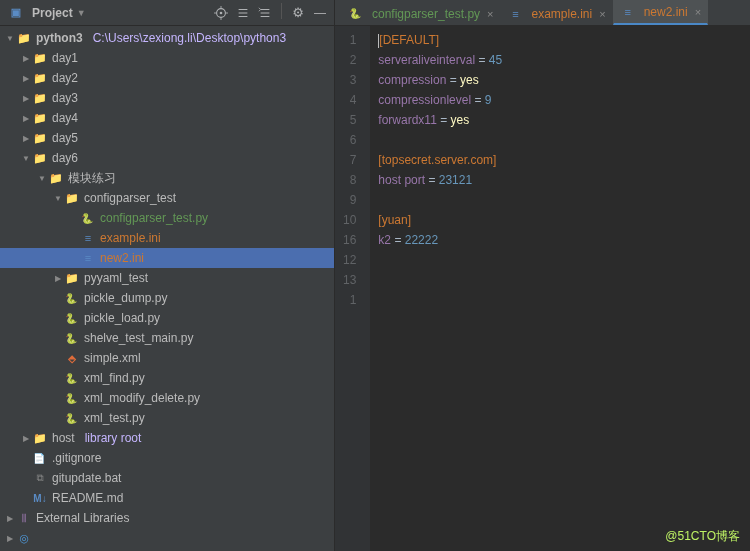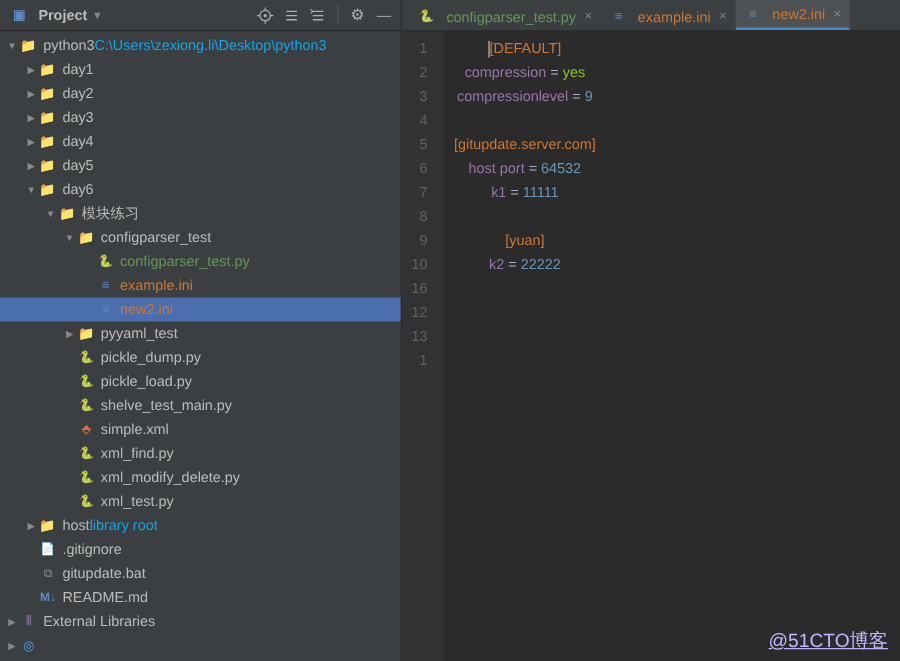--- a/index.html
+++ b/index.html
@@ -25,42 +25,42 @@
 .ini-icon { color:#5a8bc4; font-weight:bold; }
 .xml-icon { color:#e06c3a; font-size:10px; font-weight:bold; }
 .bat-icon { color:#888; font-size:10px; }
 .md-icon { color:#5a8bc4; font-size:10px; font-weight:bold; }
 .lib-icon { color:#9876aa; font-size:11px; }
 .scratch-icon { color:#4f9ee3; font-size:11px; }
 .proj-icon { color:#5a8bc4; font-size:11px; }
 .lbl { color:#bbbbbb; }
 .lbl.green { color:#629755; }
 .lbl.orange { color:#cc7832; }
-.lbl.bold { font-weight:normal; }
-.hint { color:#0ea5e9; margin-left:0; }
+.lbl.bold { font-weight:bold; }
+.hint { color:#c4b5fd; margin-left:10px; }
 .editor { flex:1; background:#2b2b2b; display:flex; flex-direction:column; overflow:hidden; }
 .tabs { height:26px; background:#3c3f41; border-bottom:1px solid #2b2b2b; display:flex; align-items:flex-end; padding-left:6px; }
 .tab { height:24px; display:flex; align-items:center; padding:0 6px; gap:4px; background:#3c3f41; border:1px solid transparent; border-bottom:none; cursor:pointer; position:relative; }
 .tab.active { background:#4e5254; border-bottom:2px solid #4a88c7; height:26px; }
 .tab .tlabel { color:#bbbbbb; }
 .tab .tlabel.green { color:#629755; }
 .tab .tlabel.orange { color:#cc7832; }
 .tab .close { color:#888; cursor:pointer; font-size:11px; margin-left:3px; }
 .code-area { flex:1; display:flex; overflow:auto; }
 .gutter { background:#313335; color:#606366; text-align:right; padding:4px 14px 4px 8px; font-family:Consolas,monospace; font-size:12px; line-height:20px; user-select:none; }
 .gutter div { height:20px; }
 .code { padding:4px 8px; font-family:Consolas,monospace; font-size:12px; line-height:20px; position:relative; }
-.code-line { height:20px; white-space:pre;text-align:center; }
+.code-line { height:20px; white-space:pre; }
 .cursor { border-left:1px solid #bbb; display:inline-block; height:14px; vertical-align:middle; }
 .tok-section { color:#cc7832; }
 .tok-key { color:#9876aa; }
 .tok-eq { color:#a9b7c6; }
-.tok-str { color:#84cc16; }
+.tok-str { color:#fef9c3; }
 .tok-num { color:#6897bb; }
-.watermark { position:absolute; right:10px; bottom:6px; color:#c4b5fd; font-size:16px; pointer-events:none;text-decoration:underline; }
+.watermark { position:absolute; right:10px; bottom:6px; color:#bef264; font-size:12px; pointer-events:none; }
 svg.ico { width:14px; height:14px; }
 </style>
 </head>
 <body>
 
 <div class="main">
   <div class="panel">
     <div class="panel-header">
       <div class="panel-title">
         <span class="icon proj-icon">▣</span>
@@ -246,26 +246,27 @@
           <div>8</div>
           <div>9</div>
           <div>10</div>
           <div>16</div>
           <div>12</div>
           <div>13</div>
           <div>1</div>
       </div>
       <div class="code">
         <div class="code-line"><span class="cursor"></span><span class="tok-section">[DEFAULT]</span></div>
+        <div class="code-line"><span class="tok-key">serveraliveinterval</span><span class="tok-eq"> = </span><span class="tok-num">45</span></div>
         <div class="code-line"><span class="tok-key">compression</span><span class="tok-eq"> = </span><span class="tok-str">yes</span></div>
         <div class="code-line"><span class="tok-key">compressionlevel</span><span class="tok-eq"> = </span><span class="tok-num">9</span></div>
-        <div class="code-line"></div>
-        <div class="code-line"><span class="tok-section">[gitupdate.server.com]</span></div>
-        <div class="code-line"><span class="tok-key">host port</span><span class="tok-eq"> = </span><span class="tok-num">64532</span></div>
-        <div class="code-line"><span class="tok-key">k1</span><span class="tok-eq"> = </span><span class="tok-num">11111</span></div>
+        <div class="code-line"><span class="tok-key">forwardx11</span><span class="tok-eq"> = </span><span class="tok-str">yes</span></div>
+        <div class="code-line"></div>
+        <div class="code-line"><span class="tok-section">[topsecret.server.com]</span></div>
+        <div class="code-line"><span class="tok-key">host port</span><span class="tok-eq"> = </span><span class="tok-num">23121</span></div>
         <div class="code-line"></div>
         <div class="code-line"><span class="tok-section">[yuan]</span></div>
         <div class="code-line"><span class="tok-key">k2</span><span class="tok-eq"> = </span><span class="tok-num">22222</span></div>
         <div class="code-line"></div>
         <div class="code-line"></div>
       </div>
     </div>
     <div class="watermark">@51CTO博客</div>
   </div>
 </div>

